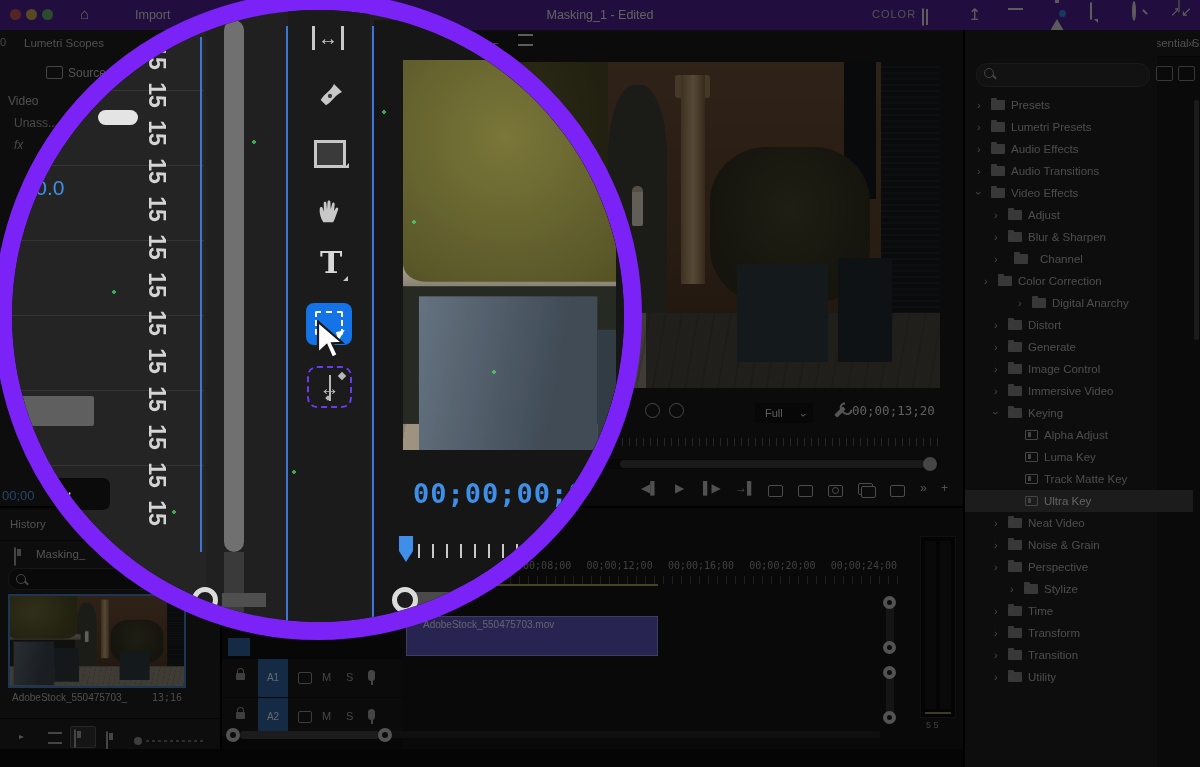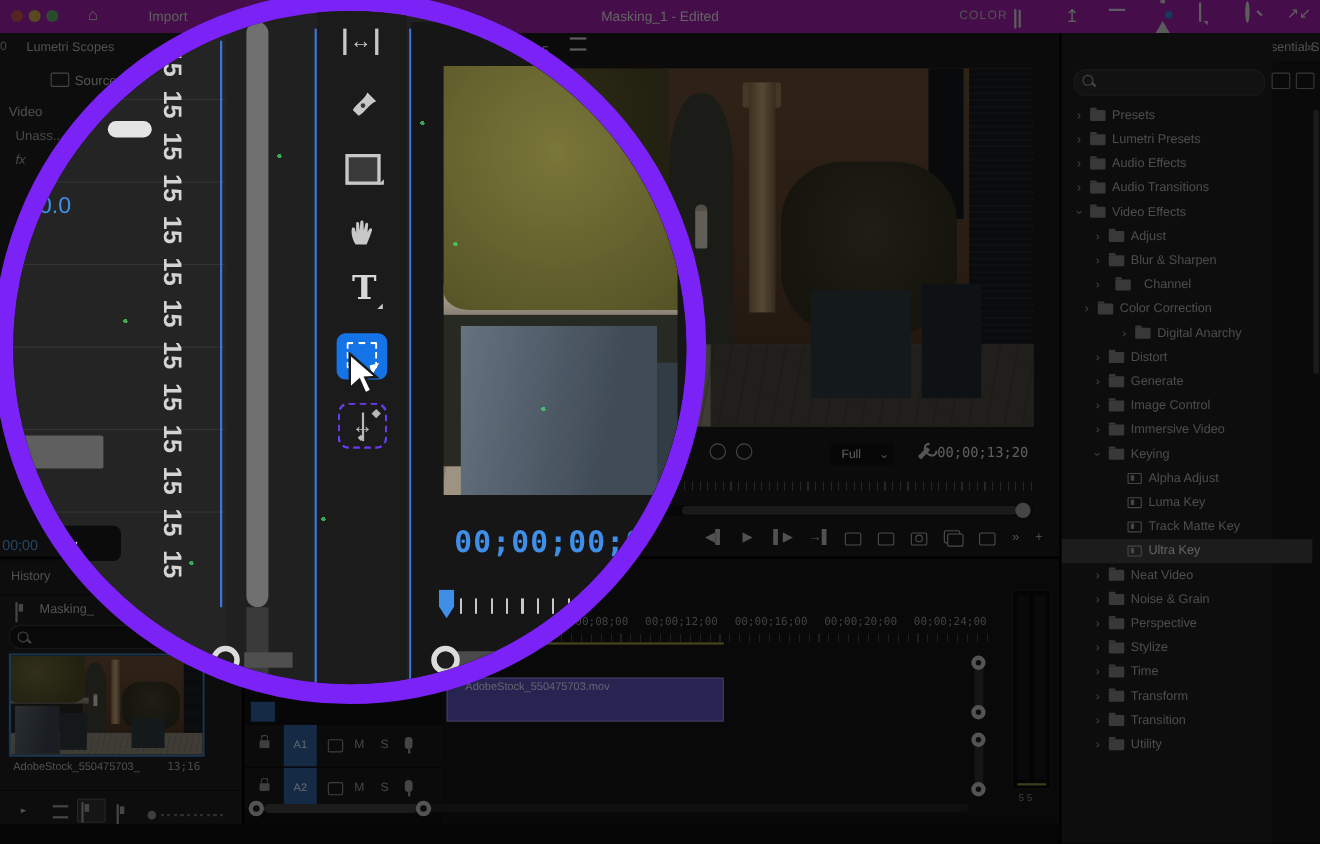--- a/index.html
+++ b/index.html
@@ -2,21 +2,21 @@
 <html><head>
 <meta charset="utf-8">
 <style>
   html,body{margin:0;padding:0;background:#000;}
   #stage{position:relative;width:1200px;height:767px;overflow:hidden;background:#0a0a0a;
     font-family:"Liberation Sans",sans-serif;color:#c8c8c8;}
   .abs{position:absolute;}
   .mono{font-family:"DejaVu Sans Mono",monospace;}
   #dim{position:absolute;inset:0;filter:brightness(0.45) saturate(0.9);}
   
-  #topbar{position:absolute;left:0;top:0;width:1200px;height:30px;background:#a21caf;}
+  #topbar{position:absolute;left:0;top:0;width:1200px;height:30px;background:#4c1d95;}
   .tl-dot{position:absolute;top:9px;width:11px;height:11px;border-radius:50%;}
   .home{position:absolute;left:80px;top:5px;font-size:15px;color:#d5d5d5;}
   .nav-lbl{position:absolute;top:8px;font-size:12.5px;color:#cfcfcf;}
   #win-title{position:absolute;left:0;right:0;top:8px;text-align:center;font-size:12.5px;color:#dadada;}
   .tb-ic{position:absolute;top:7px;color:#cfcfcf;font-size:14px;}
   .ic-box{width:16px;height:12px;border:1.5px solid #cfcfcf;border-radius:2px;position:relative;}
   .ic-box::before{content:"";position:absolute;left:3px;top:0;bottom:0;width:1.5px;background:#cfcfcf;}
   .ic-menu{width:15px;height:2px;background:#cfcfcf;margin-top:6px;position:relative;}
   .ic-menu::before,.ic-menu::after{content:"";position:absolute;left:0;width:15px;height:2px;background:#cfcfcf;}
   .ic-menu::before{top:-5px}.ic-menu::after{top:5px}
@@ -74,21 +74,21 @@
   .lock-ic{position:absolute;left:14px;top:14px;width:9px;height:7px;background:#8a8a8a;border-radius:1px;}
   .lock-ic::before{content:"";position:absolute;left:1px;top:-5px;width:5px;height:5px;border:1.5px solid #8a8a8a;border-bottom:none;border-radius:4px 4px 0 0;}
   .badge{position:absolute;left:36px;top:0;width:30px;height:38px;background:#2a5f9e;color:#d8e8f8;font-size:10px;text-align:center;line-height:38px;}
   .sync-ic{position:absolute;left:76px;top:13px;width:12px;height:10px;border:1.5px solid #8a8a8a;border-radius:2px;}
   .ms{position:absolute;top:12px;font-size:11px;color:#9a9a9a;}
   .ms.m{left:100px}.ms.s{left:124px}
   .mic-ic{position:absolute;left:146px;top:11px;width:7px;height:11px;background:#9a9a9a;border-radius:4px;}
   .mic-ic::after{content:"";position:absolute;left:3px;top:11px;width:1.5px;height:4px;background:#9a9a9a;}
   .ring{border-radius:50%;border:4px solid #b9b9b9;background:#1a1a1a;box-sizing:border-box;}
   
-  #fx-panel{position:absolute;left:965px;top:30px;width:192px;height:737px;background:#1e1e1e;text-align:center;}
+  #fx-panel{position:absolute;left:965px;top:30px;width:192px;height:737px;background:#1e1e1e;}
   #fx-search{position:absolute;left:11px;top:33px;width:172px;height:22px;background:#272727;border:1px solid #3a3a3a;border-radius:11px;}
   .s-mag{position:absolute;left:7px;top:4px;width:8px;height:8px;border:1.5px solid #9a9a9a;border-radius:50%;}
   .s-mag::after{content:"";position:absolute;left:7px;top:7px;width:5px;height:1.5px;background:#9a9a9a;transform:rotate(45deg);}
   .fx-badge{position:absolute;top:36px;width:15px;height:13px;border:1.5px solid #7a7a7a;border-radius:2px;}
   #fx-tree{position:absolute;left:0;top:64px;width:228px;}
   .fx-row{position:relative;height:22px;display:flex;align-items:center;gap:6px;font-size:11.5px;color:#a8a8a8;}
   .fx-row.selected{background:#3f3f3f;color:#d8d8d8;}
   .chev{width:8px;font-size:11px;color:#9a9a9a;display:inline-block;flex:0 0 8px;}
   .chev::before{content:"\203A";display:inline-block;}
   .chev-down .chev::before{transform:rotate(90deg);display:inline-block;}
@@ -467,21 +467,21 @@
           <span class="tree-ic"></span>
           <span class="fx-label">Noise &amp; Grain</span>
         </div>
 
         <div class="fx-row k-folder chev-right" style="padding-left: 29px;">
           <span class="chev"></span>
           <span class="tree-ic"></span>
           <span class="fx-label">Perspective</span>
         </div>
 
-        <div class="fx-row k-folder chev-right" style="padding-left: 29px;">
+        <div class="fx-row k-folder chev-right" style="padding-left: 45px;">
           <span class="chev"></span>
           <span class="tree-ic"></span>
           <span class="fx-label">Stylize</span>
         </div>
 
         <div class="fx-row k-folder chev-right" style="padding-left: 29px;">
           <span class="chev"></span>
           <span class="tree-ic"></span>
           <span class="fx-label">Time</span>
         </div>

